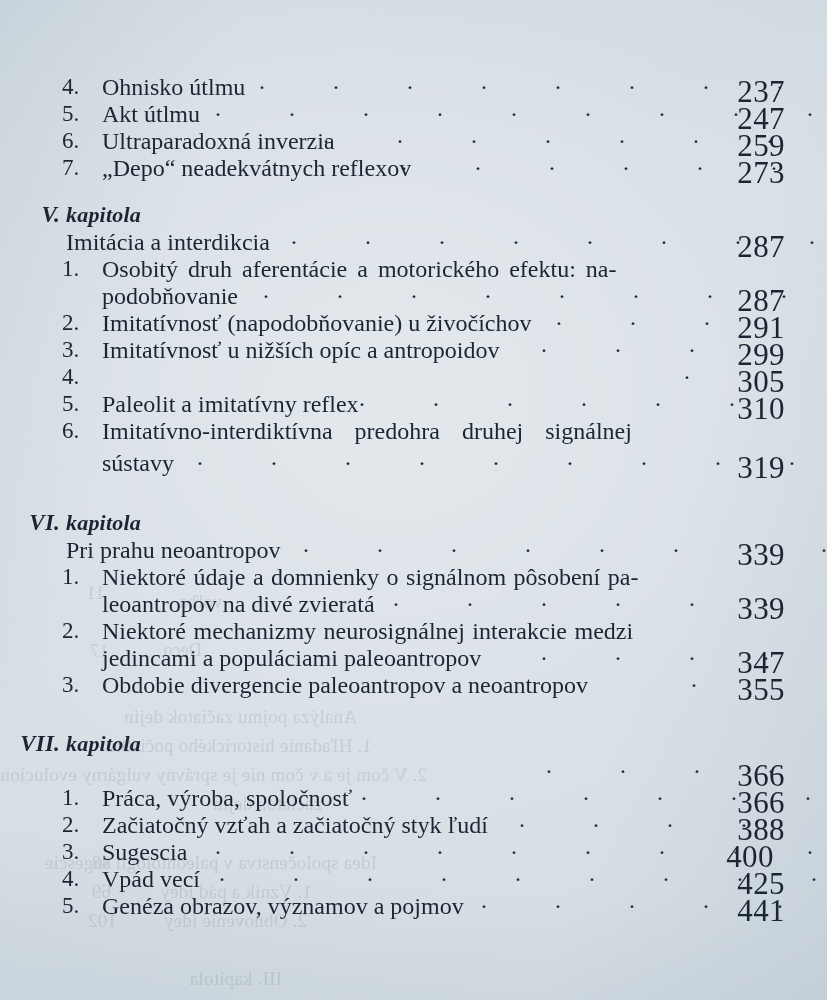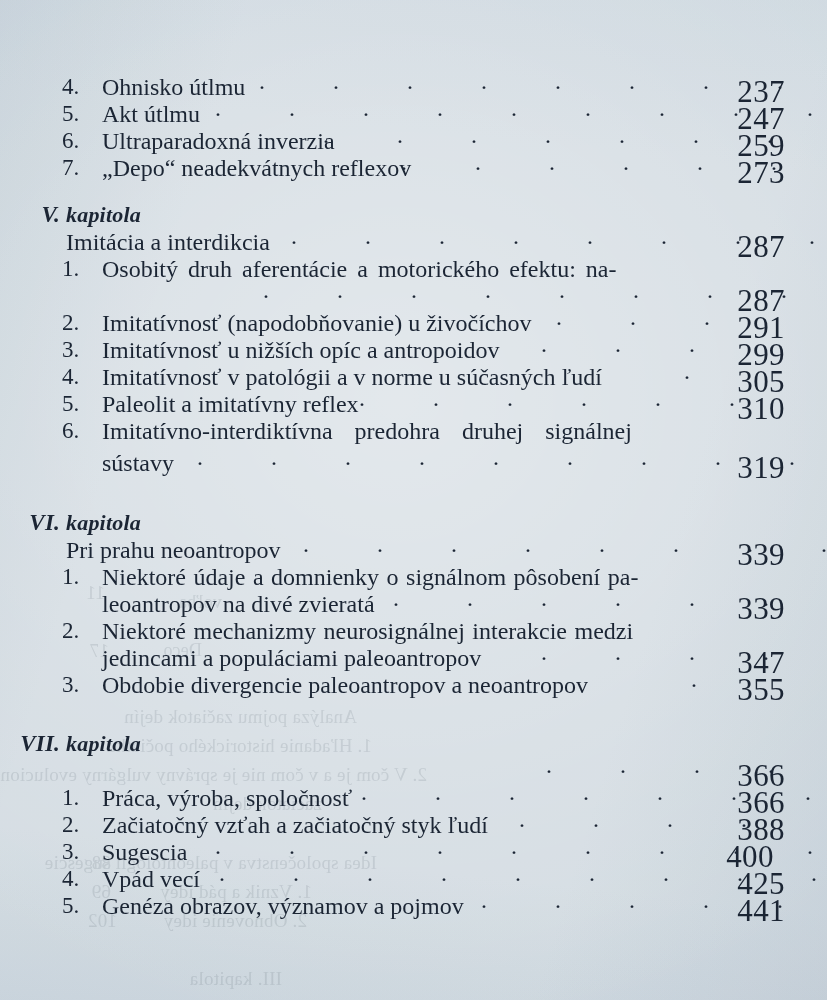--- a/index.html
+++ b/index.html
@@ -195,38 +195,38 @@
     <div class="line entry" style="top: 229px;">
       <span class="txt title" style="left: 66px;">Imitácia a interdikcia</span>
       <span class="leader" style="left: 290px;">· · · · · · · · ·</span>
       <span class="pg" style="left: 715px;">287</span>
     </div>
     <div class="line entry" style="top: 256px;">
       <span class="num">1.</span>
       <span class="txt wide2" style="left: 102px;">Osobitý druh aferentácie a motorického efektu: na-</span>
     </div>
     <div class="line entry" style="top: 283px;">
+      <span class="txt cont" style="left: 102px;">podobňovanie</span>
       <span class="leader" style="left: 262px;">· · · · · · · · ·</span>
       <span class="pg" style="left: 715px;">287</span>
     </div>
     <div class="line entry" style="top: 310px;">
       <span class="num">2.</span>
       <span class="txt" style="left: 102px;">Imitatívnosť (napodobňovanie) u živočíchov</span>
       <span class="leader" style="left: 555px;">· · ·</span>
       <span class="pg" style="left: 715px;">291</span>
     </div>
     <div class="line entry" style="top: 337px;">
       <span class="num">3.</span>
       <span class="txt" style="left: 102px;">Imitatívnosť u nižších opíc a antropoidov</span>
       <span class="leader" style="left: 540px;">· · ·</span>
       <span class="pg" style="left: 715px;">299</span>
     </div>
     <div class="line entry" style="top: 364px;">
       <span class="num">4.</span>
-      <span class="txt" style="left: 102px;">Imitatívnosť v patológii a v norme u súčasných ľudí</span>
       <span class="leader" style="left: 683px;">·</span>
       <span class="pg" style="left: 715px;">305</span>
     </div>
     <div class="line entry" style="top: 391px;">
       <span class="num">5.</span>
       <span class="txt" style="left: 102px;">Paleolit a imitatívny reflex</span>
       <span class="leader" style="left: 358px;">· · · · · ·</span>
       <span class="pg" style="left: 715px;">310</span>
     </div>
     <div class="line entry" style="top: 418px;">

